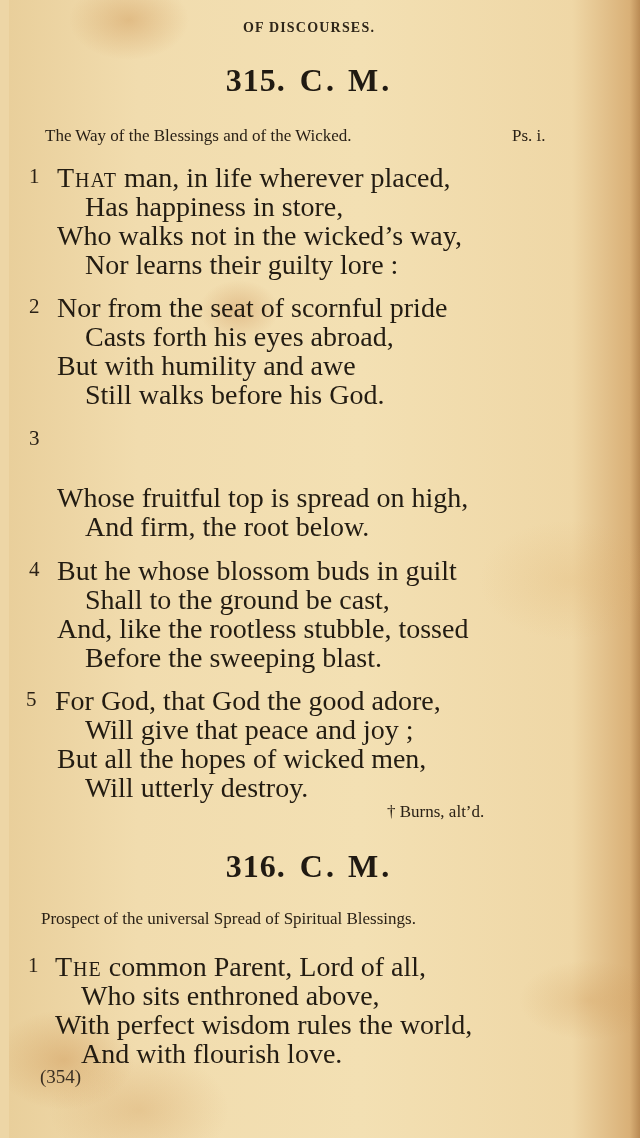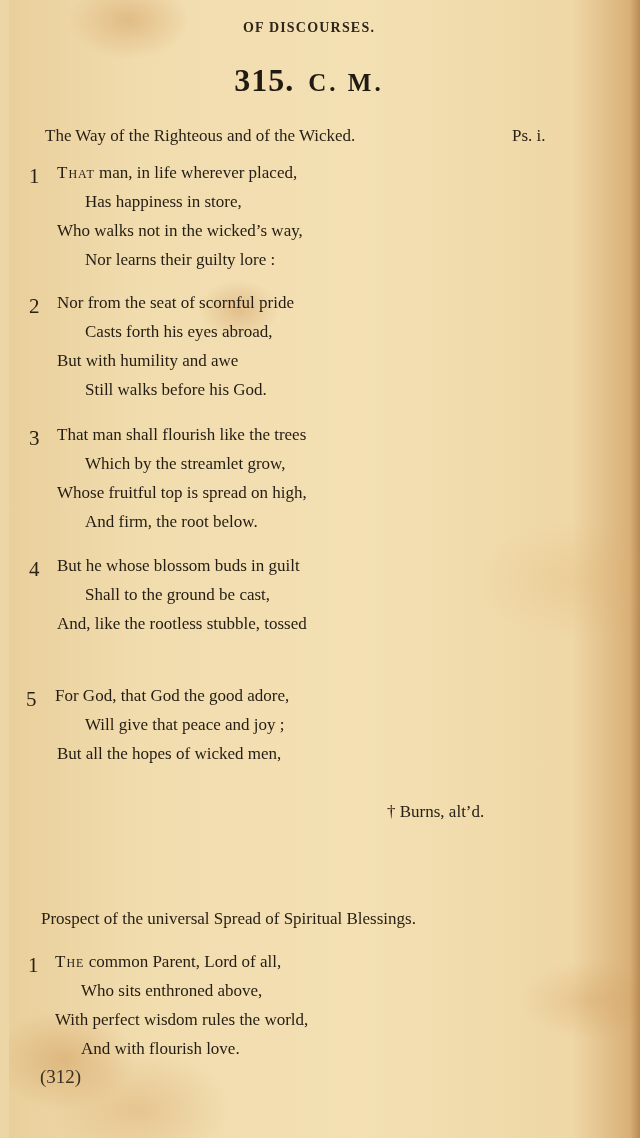--- a/index.html
+++ b/index.html
@@ -49,21 +49,21 @@
       left: 0; width: 600px;
       text-align: center;
       font-weight: bold;
       color: #201a12;
     }
     .hymn-number .num {
       font-size: 32px;
       letter-spacing: 1px;
     }
     .hymn-number .meter {
-      font-size: 25px;
+      font-size: 32px;
       letter-spacing: 3px;
       margin-left: 10px;
       font-family: Liberation Serif, serif;
     }
     .subtitle {
       position: absolute;
       left: 0; width: 640px;
       font-size: 17px;
       color: #2a2116;
     }
@@ -71,21 +71,21 @@
       position: absolute;
       left: 503px;
       white-space: nowrap;
     }
     .subtitle .title {
       position: absolute;
       white-space: nowrap;
     }
     .line {
       position: absolute;
-      font-size: 17px;
+      font-size: 28px;
       white-space: nowrap;
       color: #231c12;
       line-height: 1;
     }
     .vnum {
       position: absolute;
       font-size: 21px;
       color: #2a2116;
       line-height: 1;
     }
@@ -115,59 +115,63 @@
   <div class="edge"></div>
 
   <div class="running-head">OF DISCOURSES.</div>
 
   <div class="hymn-number" style="top:62px;">
     <span class="num">315.</span>
     <span class="meter">C. M.</span>
   </div>
 
   <div class="subtitle" style="top:126px;">
-    <span class="title" style="left:36px;">The Way of the Righteous and of the Wicked.</span>
+    <span class="title" style="left:36px;">The Way of the Blessings and of the Wicked.</span>
     <span class="ref">Ps. i.</span>
   </div>
 
   <div class="vnum" style="left:20px; top:166px;">1</div>
   <div class="line" style="left:48px; top:164px;"><span class="sc">That</span><span> man, in life wherever placed,</span></div>
   <div class="line" style="left:76px; top:193px;">Has happiness in store,</div>
   <div class="line" style="left:48px; top:222px;">Who walks not in the wicked’s way,</div>
   <div class="line" style="left:76px; top:251px;">Nor learns their guilty lore :</div>
 
   <div class="vnum" style="left:20px; top:296px;">2</div>
   <div class="line" style="left:48px; top:294px;">Nor from the seat of scornful pride</div>
   <div class="line" style="left:76px; top:323px;">Casts forth his eyes abroad,</div>
   <div class="line" style="left:48px; top:352px;text-align:center;">But with humility and awe</div>
   <div class="line" style="left:76px; top:381px;">Still walks before his God.</div>
 
   <div class="vnum" style="left:20px; top:428px;">3</div>
-  <div class="line" style="left:48px; top:426px;">That man shall flourish like the trees</div>
-  <div class="line" style="left:76px; top:455px;">Which by the streamlet grow,</div>
   <div class="line" style="left:48px; top:484px;">Whose fruitful top is spread on high,</div>
   <div class="line" style="left:76px; top:513px;">And firm, the root below.</div>
 
   <div class="vnum" style="left:20px; top:559px;">4</div>
   <div class="line" style="left:48px; top:557px;">But he whose blossom buds in guilt</div>
   <div class="line" style="left:48px; top:615px;">And, like the rootless stubble, tossed</div>
   <div class="line" style="left:76px; top:586px;">Shall to the ground be cast,</div>
+  <div class="line" style="left:76px; top:644px;">Before the sweeping blast.</div>
 
   <div class="vnum" style="left:17px; top:689px;">5</div>
   <div class="line" style="left:46px; top:687px;">For God, that God the good adore,</div>
   <div class="line" style="left:76px; top:716px;">Will give that peace and joy ;</div>
   <div class="line" style="left:48px; top:745px;">But all the hopes of wicked men,</div>
+  <div class="line" style="left:76px; top:774px;">Will utterly destroy.</div>
 
   <div class="attribution" style="top:802px;">† Burns, alt’d.</div>
 
+  <div class="hymn-number" style="top:848px;">
+    <span class="num">316.</span>
+    <span class="meter">C. M.</span>
+  </div>
 
   <div class="subtitle" style="top:909px;">
     <span class="title" style="left:32px;">Prospect of the universal Spread of Spiritual Blessings.</span>
   </div>
 
   <div class="vnum" style="left:19px; top:955px;">1</div>
   <div class="line" style="left:46px; top:953px;"><span class="sc">The</span><span> common Parent, Lord of all,</span></div>
   <div class="line" style="left:72px; top:982px;">Who sits enthroned above,</div>
   <div class="line" style="left:46px; top:1011px;">With perfect wisdom rules the world,</div>
   <div class="line" style="left:72px; top:1040px;">And with flourish love.</div>
 
-  <div class="folio">(312)</div>
+  <div class="folio">(354)</div>
 </div>
 
 </body></html>

